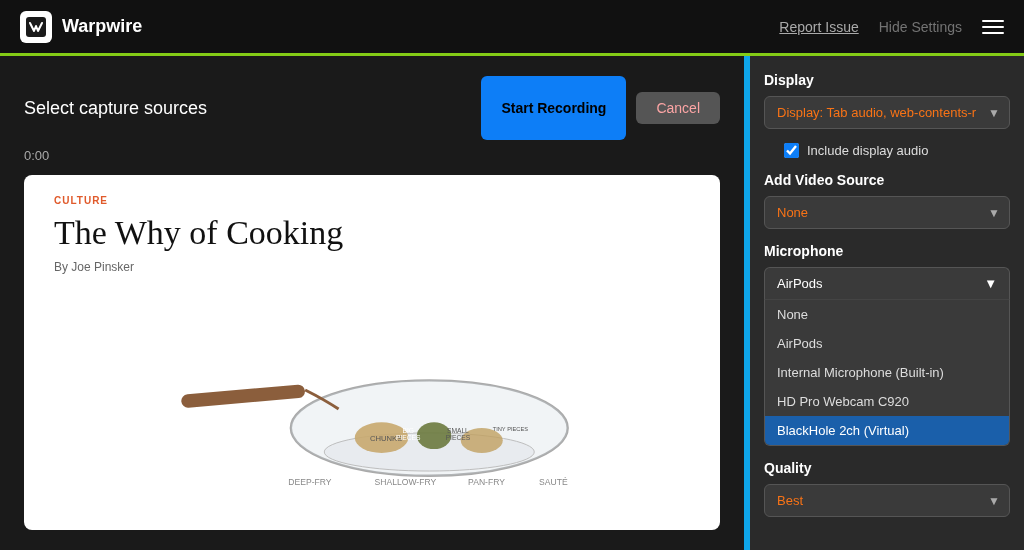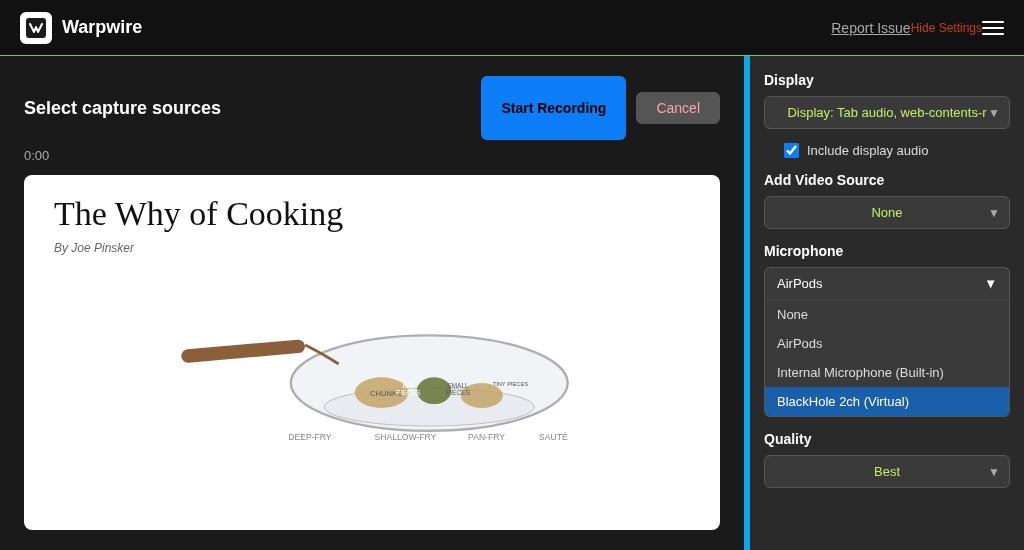--- a/index.html
+++ b/index.html
@@ -13,21 +13,21 @@
     }
 
     
     .header {
       background: #111;
       display: flex;
       align-items: center;
       justify-content: space-between;
       padding: 0 20px;
       height: 56px;
-      border-bottom: 1px solid #84cc16;
+      border-bottom: 3px solid #84cc16;
     }
     .header-left {
       display: flex;
       align-items: center;
       gap: 10px;
     }
     .warpwire-logo {
       width: 32px;
       height: 32px;
       background: #fff;
@@ -41,30 +41,31 @@
       height: 20px;
     }
     .header-title {
       color: #fff;
       font-size: 18px;
       font-weight: 600;
     }
     .header-right {
       display: flex;
       align-items: center;
+      gap: 20px;
     }
     .header-link {
       color: #aaa;
       font-size: 14px;
       text-decoration: underline;
       cursor: pointer;
     }
     .header-text-btn {
-      color: #c2410c;
-      font-size: 12px;
+      color: #737373;
+      font-size: 14px;
       cursor: pointer;
     }
     .hamburger-icon {
       display: flex;
       flex-direction: column;
       gap: 4px;
       cursor: pointer;
     }
     .hamburger-icon span {
       display: block;
@@ -88,21 +89,21 @@
       flex-direction: column;
     }
     .panel-header {
       display: flex;
       align-items: center;
       justify-content: space-between;
       margin-bottom: 8px;
     }
     .select-capture-title {
       font-size: 18px;
-      font-weight: 700;
+      font-weight: 400;
       color: #fff;
     }
     .header-actions {
       display: flex;
       gap: 10px;
       align-items: center;
     }
     .btn-start {
       background: #0d7ef7;
       color: #000000;
@@ -158,22 +159,21 @@
       margin-bottom: 8px;
     }
     .article-subtitle {
       font-size: 13px;
       color: #444;
       margin-bottom: 6px;
     }
     .article-author {
       font-size: 12px;
       color: #666;
-      margin-bottom: 4px;
-      font-style: italic;
+      margin-bottom: 30px;
     }
     .article-image-area {
       display: flex;
       justify-content: center;
       align-items: flex-start;
       height: 160px;
       position: relative;
     }
 
     
@@ -202,28 +202,27 @@
     }
     .select-wrapper {
       position: relative;
       width: 100%;
     }
     .select-wrapper select {
       width: 100%;
       background: #3a3a3a;
       border: 1px solid #555;
       border-radius: 6px;
-      color: #bef264;
-      padding: 8px 0;
+      color: #f97316;
+      padding: 8px 12px;
       font-size: 13px;
       appearance: none;
       -webkit-appearance: none;
       cursor: pointer;
       outline: none;
-      text-align: center;
     }
     .select-arrow {
       position: absolute;
       right: 10px;
       top: 50%;
       transform: translateY(-50%);
       pointer-events: none;
       color: #aaa;
       font-size: 12px;
     }
@@ -329,20 +328,21 @@
       <span class="select-capture-title">Select capture sources</span>
       <div class="header-actions">
         <button class="btn-start">Start Recording</button>
         <button class="btn-cancel">Cancel</button>
       </div>
     </div>
     <div class="timer">0:00</div>
 
     <div class="preview-container">
       <div class="preview-article">
+        <div class="article-culture">CULTURE</div>
         <div class="article-title">The Why of Cooking</div>
         <div class="article-author">By Joe Pinsker</div>
         <div class="article-image-area">
 
           <svg class="pan-illustration" viewBox="0 0 440 200" xmlns="http://www.w3.org/2000/svg">
 
             <rect x="20" y="90" width="130" height="14" rx="7" fill="#8B5E3C" transform="rotate(-5, 80, 97)"></rect>
 
             <ellipse cx="280" cy="130" rx="145" ry="50" fill="none" stroke="#aaa" stroke-width="2.5"></ellipse>
             <ellipse cx="280" cy="130" rx="145" ry="50" fill="rgba(200,210,220,0.25)"></ellipse>
@@ -409,20 +409,21 @@
       <div class="settings-label">Microphone</div>
 
       <div class="mic-select-display dropdown-open">
         <span>AirPods</span>
         <span>▼</span>
       </div>
       <div class="dropdown-list">
         <div class="dropdown-item">None</div>
         <div class="dropdown-item">AirPods</div>
         <div class="dropdown-item">Internal Microphone (Built-in)</div>
+        <div class="dropdown-item">HD Pro Webcam C920</div>
         <div class="dropdown-item selected">BlackHole 2ch (Virtual)</div>
       </div>
     </div>
 
     <div style="position:relative; height:0;">
       <svg style="position:absolute; right:255px; top:-68px; pointer-events:none;" width="70" height="50" viewBox="0 0 70 50">
         <path d="M60 5 Q30 10 10 40" stroke="#e53e3e" stroke-width="3" fill="none" marker-end="url(#arrowhead)"></path>
         <defs>
           <marker id="arrowhead" markerWidth="8" markerHeight="8" refX="4" refY="4" orient="auto">
             <path d="M0,0 L8,4 L0,8 Z" fill="#e53e3e"></path>

